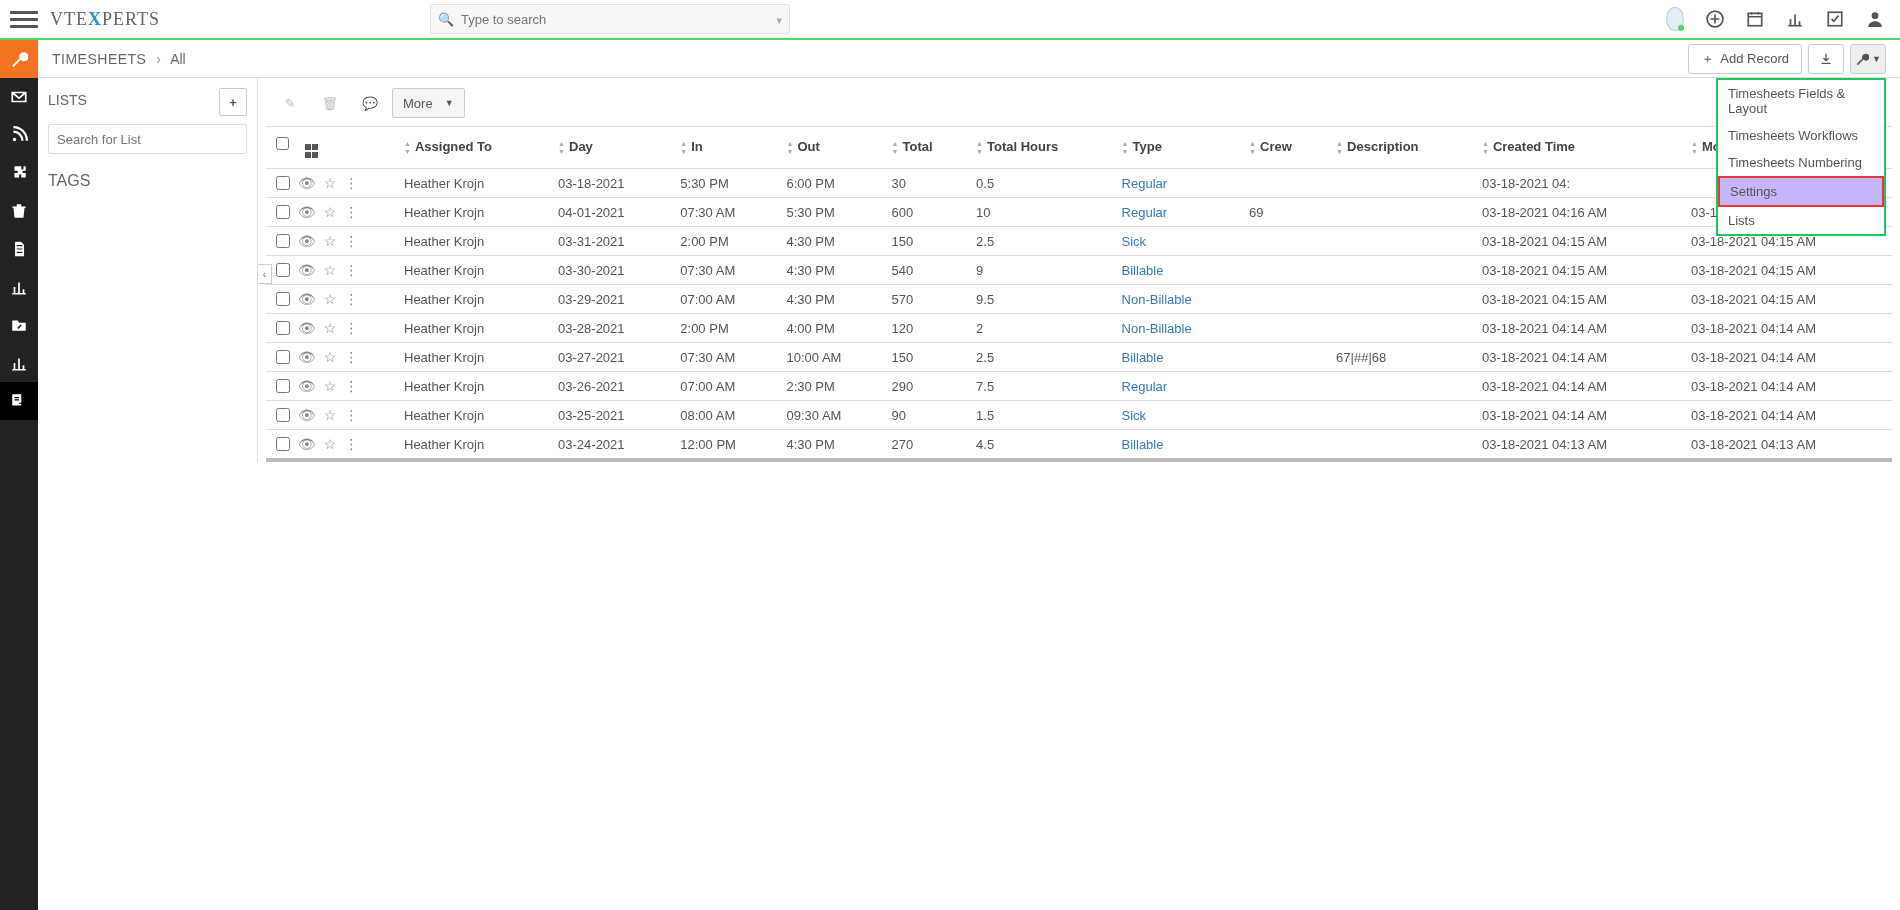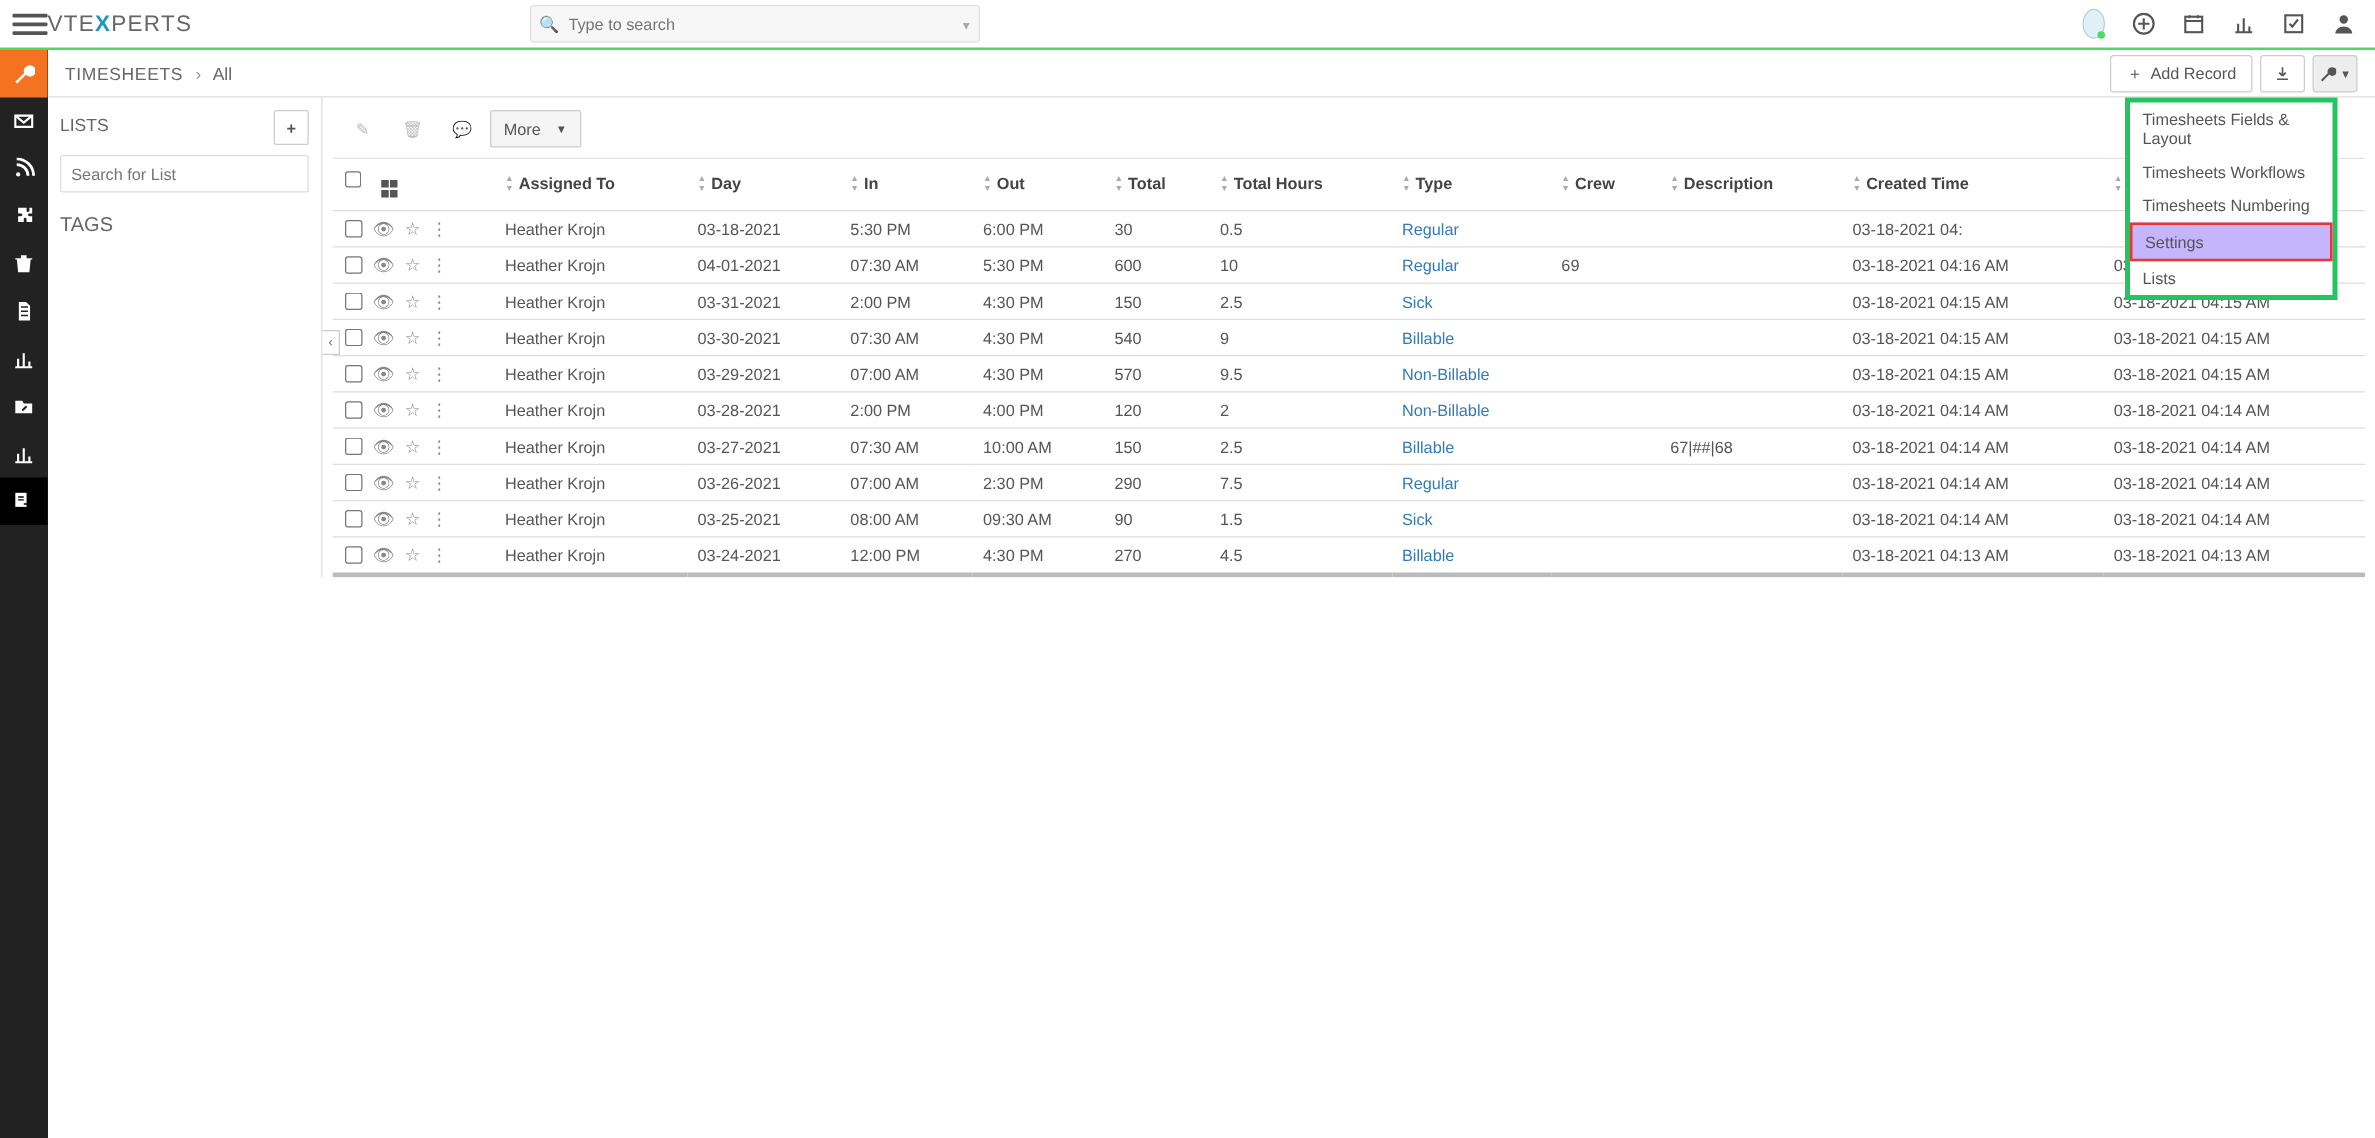--- a/index.html
+++ b/index.html
@@ -2,21 +2,21 @@
 <html><head>
 <meta charset="utf-8">
 <style>
 * { box-sizing: border-box; margin: 0; padding: 0; }
 body { font-family: -apple-system, BlinkMacSystemFont, "Segoe UI", Arial, sans-serif; font-size: 13px; color: #555; background: #fff; }
 
 
 .topbar { height: 40px; display: flex; align-items: center; border-bottom: 2px solid #4cd964; padding: 0 10px; background: #fff; }
 .hamburger { width: 28px; height: 28px; display: flex; flex-direction: column; justify-content: center; gap: 4px; cursor: pointer; }
 .hamburger span { display: block; height: 3px; background: #555; border-radius: 1px; }
-.logo { margin-left: 0; font-weight: 300; letter-spacing: 1px; font-size: 18px; color: #666; }
+.logo { margin-left: 12px; font-weight: 300; letter-spacing: 1px; font-size: 18px; color: #666; font-family: Liberation Serif, serif; }
 .logo .lx { color:#2196c4; font-weight:600;}
 .search-global { flex: 0 0 360px; margin-left: 270px; position: relative; }
 .search-global input { width: 100%; height: 30px; border: 1px solid #e0e0e0; border-radius: 3px; padding: 0 30px 0 30px; background: #f7f7f7; color: #888; font-size: 13px; }
 .search-global .mag { position: absolute; left: 8px; top: 8px; color: #aaa; font-size: 13px; }
 .search-global .chev { position: absolute; right: 8px; top: 10px; color: #aaa; font-size: 11px; }
 .topbar-spacer { flex: 1; }
 .topbar-icons { display: flex; gap: 22px; align-items: center; padding-right: 6px; }
 .topbar-icons .ic { width: 18px; height: 18px; color: #666; cursor: pointer; display:flex; align-items:center; justify-content:center;}
 .avatar-circle { width:24px; height:24px; border-radius:50%; background:#e0f0f5; border:1px solid #b0d0e0; position:relative;}
 .avatar-circle::after{content:""; position:absolute; width:6px; height:6px; right:-1px; bottom:-1px; background:#4cd964; border-radius:50%;}
@@ -35,21 +35,21 @@
 .titlerow { height: 38px; display: flex; align-items: center; padding: 0 14px; border-bottom: 1px solid #ddd; justify-content: space-between; }
 .titlerow .crumb { font-size: 14px; color: #666; }
 .titlerow .crumb .main { text-transform: uppercase; font-weight: 400; letter-spacing: 0.5px;}
 .titlerow .crumb .sep { margin: 0 6px; color:#999;}
 .titlerow-actions { display: flex; gap: 6px; align-items:center; position:relative; }
 .btn { display: inline-flex; align-items: center; gap: 6px; padding: 6px 12px; border: 1px solid #ccc; background: #fff; border-radius: 3px; color: #555; font-size: 13px; cursor: pointer; height:30px;}
 .icon-btn { width: 36px; height: 30px; border: 1px solid #ccc; background: #fff; border-radius: 3px; display: flex; align-items: center; justify-content: center; cursor: pointer; color: #555; }
 .icon-btn.active-btn { background:#eee;}
 
 
-.dropdown-menu { position: absolute; right: 16px; top: 34px; width: 170px; background: #fff; border: 4px solid #22c55e; z-index: 10; font-size: 13px; }
+.dropdown-menu { position: absolute; right: 0; top: 34px; width: 170px; background: #fff; border: 2px solid #22c55e; z-index: 10; font-size: 13px; }
 .dropdown-menu .item { padding: 6px 10px; cursor: pointer; }
 .dropdown-menu .item.highlight { border: 2px solid #e53935; background:#c4b5fd; }
 
 
 .cols { display: flex; }
 .sidebar { width: 220px; border-right: 1px solid #ddd; padding: 10px 10px; }
 .sidebar h4 { font-weight: 400; color: #666; font-size: 14px; margin-bottom: 4px; text-transform: uppercase;}
 .sidebar .hd { display:flex; align-items:center; justify-content:space-between; margin-bottom:8px;}
 .sidebar .plus-btn { width:28px; height:28px; border:1px solid #ccc; border-radius:2px; display:flex; align-items:center; justify-content:center; cursor:pointer;}
 .sidebar .listsearch input { width: 100%; height: 30px; border: 1px solid #ddd; border-radius: 2px; padding: 0 8px; font-size:13px; color:#0c4a6e;}

